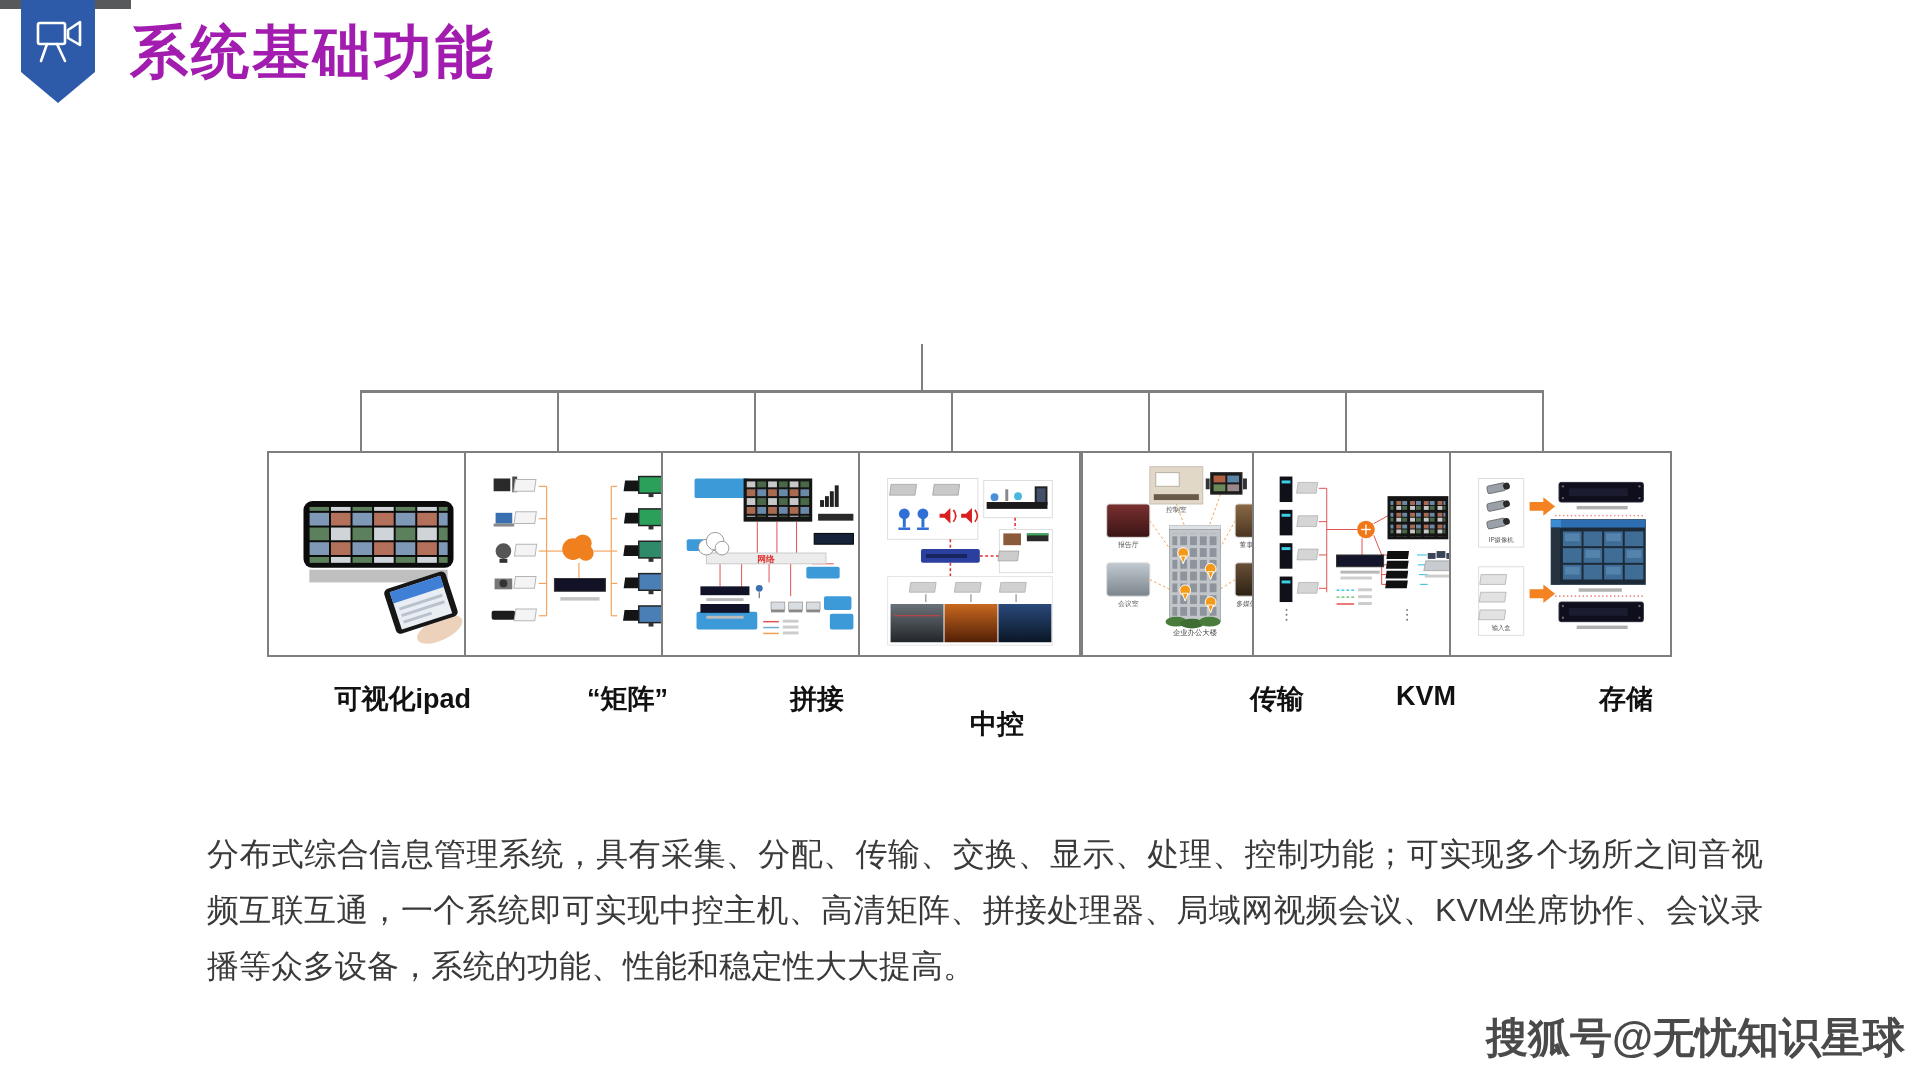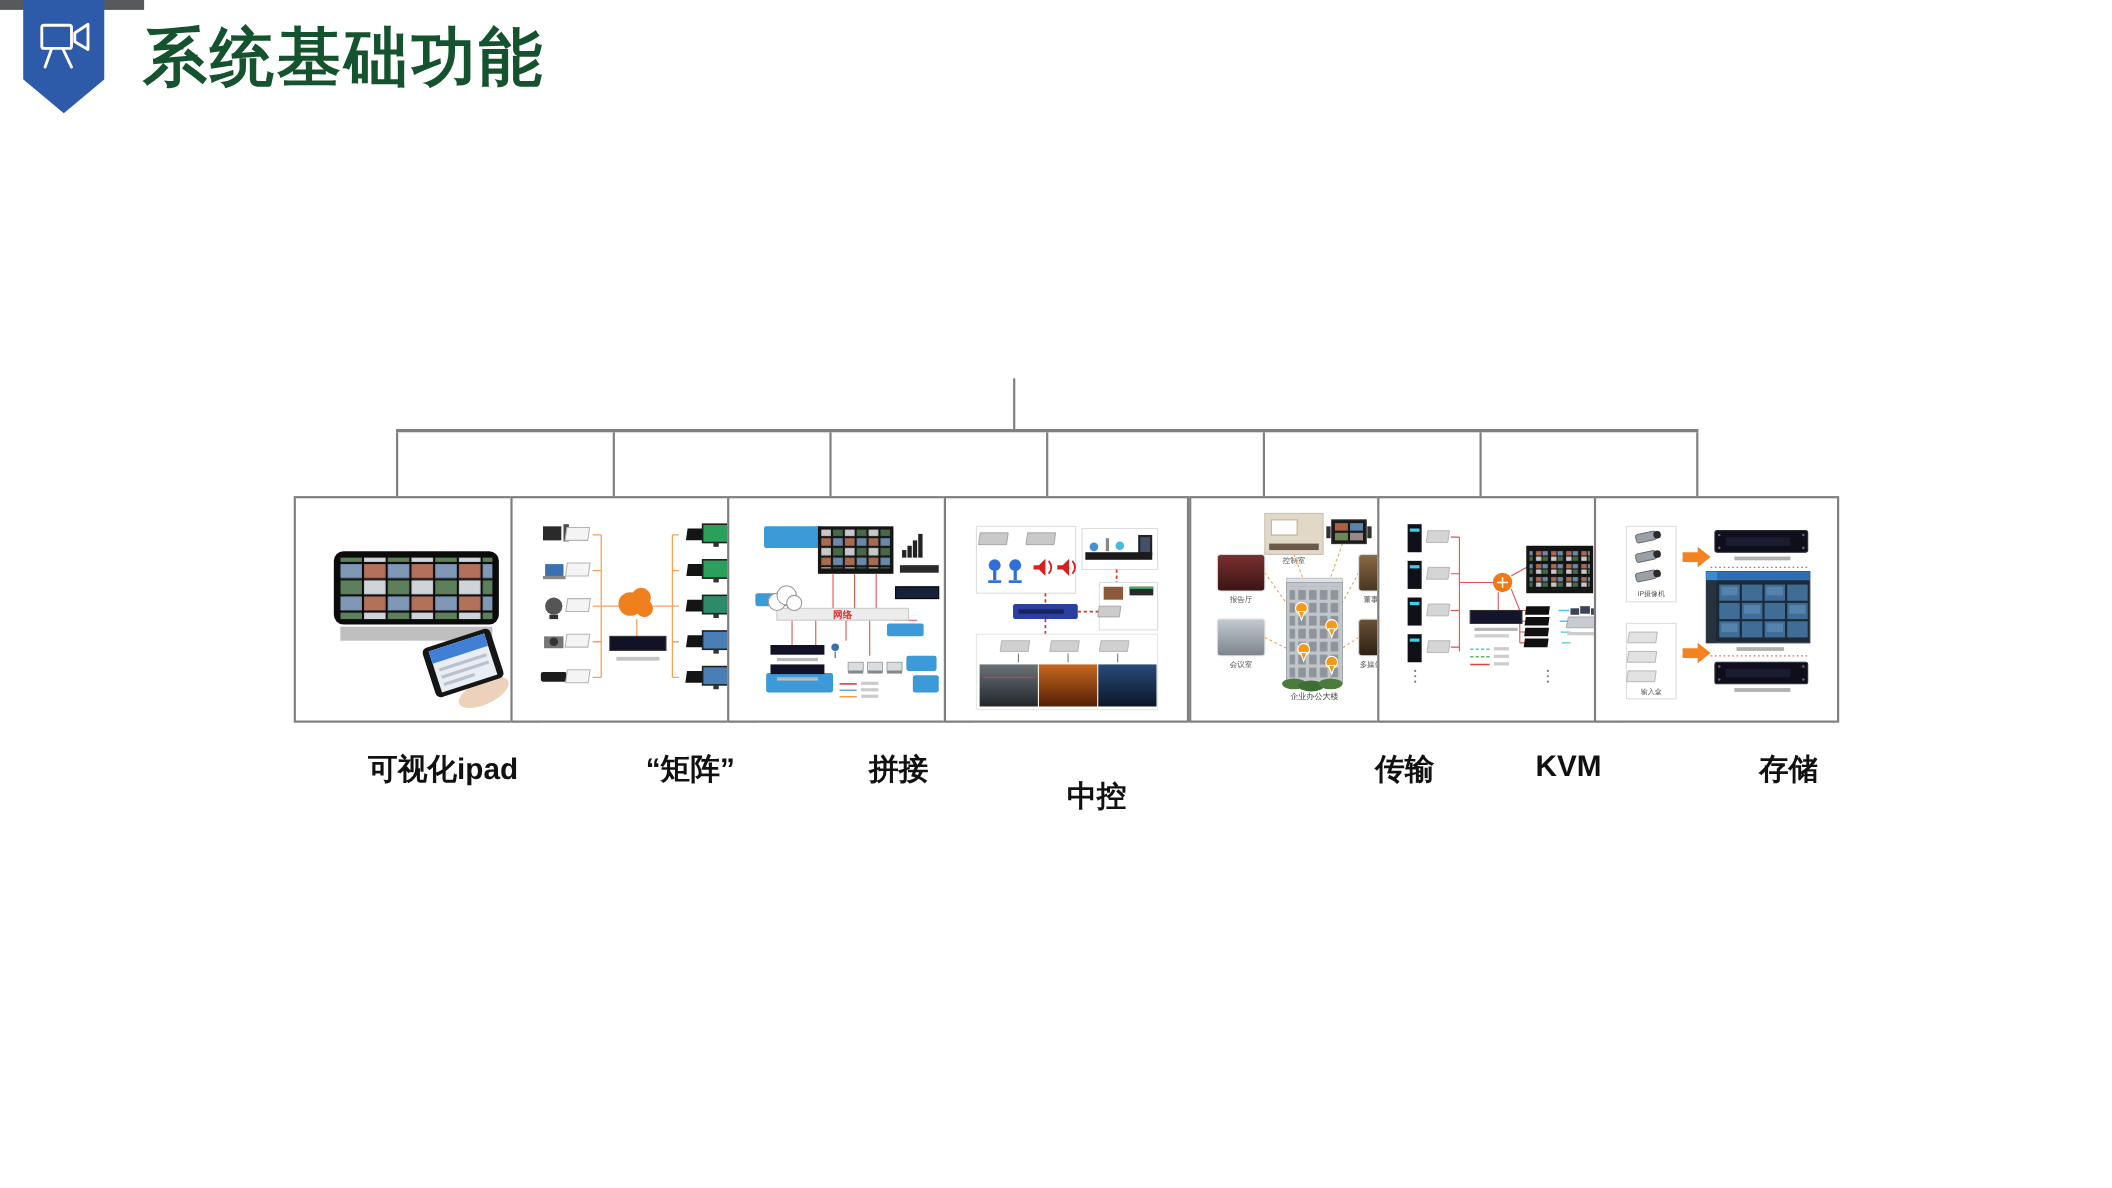--- a/index.html
+++ b/index.html
@@ -4,21 +4,21 @@
 <style>
   html,body{margin:0;padding:0;background:#fff;}
   body{width:1920px;height:1080px;position:relative;overflow:hidden;
        font-family:"Liberation Sans","DejaVu Sans",sans-serif;}
   .slide{position:absolute;inset:0;background:#ffffff;}
 
   
   .topbar{position:absolute;left:0;top:0;width:131px;height:9px;background:#58595b;}
   .ribbon{position:absolute;left:21px;top:0;width:74px;height:106px;}
   .page-title{position:absolute;left:130px;top:14px;font-size:58px;font-weight:bold;
-              color:#14532d;letter-spacing:3px;white-space:nowrap;}
+              color:#a21caf;letter-spacing:3px;white-space:nowrap;}
 
   
   .conn{position:absolute;background:#808080;}
 
   
   .cloud{position:absolute;left:760px;top:200px;width:330px;height:150px;}
 
   
   .node-box{position:absolute;top:451px;width:223px;height:206px;background:#fff;
             border:2px solid #7f7f7f;box-sizing:border-box;}
@@ -603,15 +603,17 @@
           <circle cx="174" cy="156" r="1.2" fill="#666"></circle>
         <circle cx="96" cy="168" r="1.2" fill="#666"></circle>
           <circle cx="174" cy="168" r="1.2" fill="#666"></circle>
         <rect x="102" y="158" width="60" height="8" fill="#1c1c30"></rect>
       </g>
       <rect x="110" y="176" width="52" height="3.5" fill="#b0b0b0"></rect>
     </svg>
   </div>
   <div class="node-label" style="left:1433px;">存储</div>
 
-
+  <div class="body-text">分布式综合信息管理系统，具有采集、分配、传输、交换、显示、处理、控制功能；可实现多个场所之间音视频互联互通，一个系统即可实现中控主机、高清矩阵、拼接处理器、局域网视频会议、KVM坐席协作、会议录播等众多设备，系统的功能、性能和稳定性大大提高。</div>
+
+  <div class="watermark">搜狐号@无忧知识星球</div>
 
 </div>
 
 </body></html>

